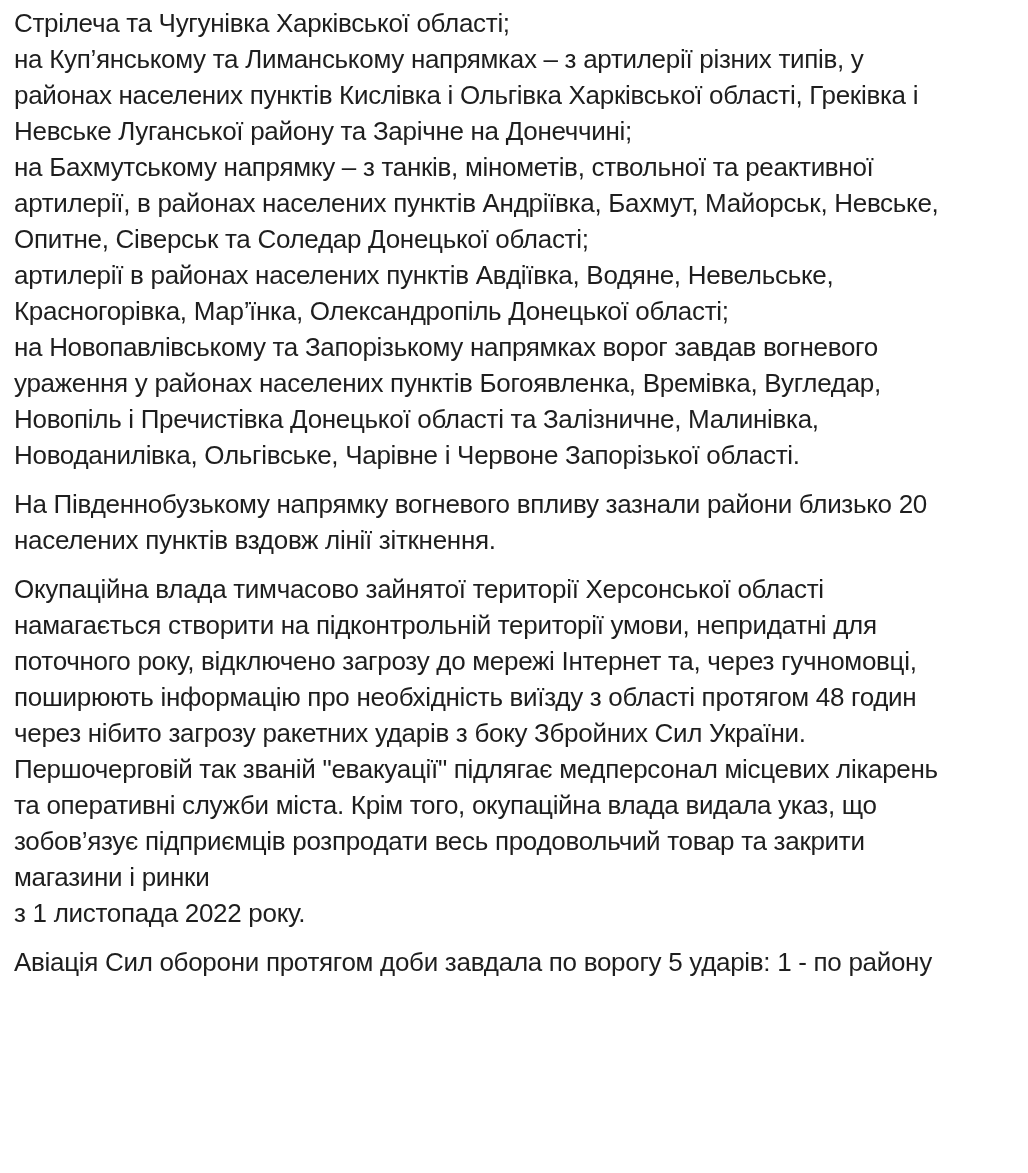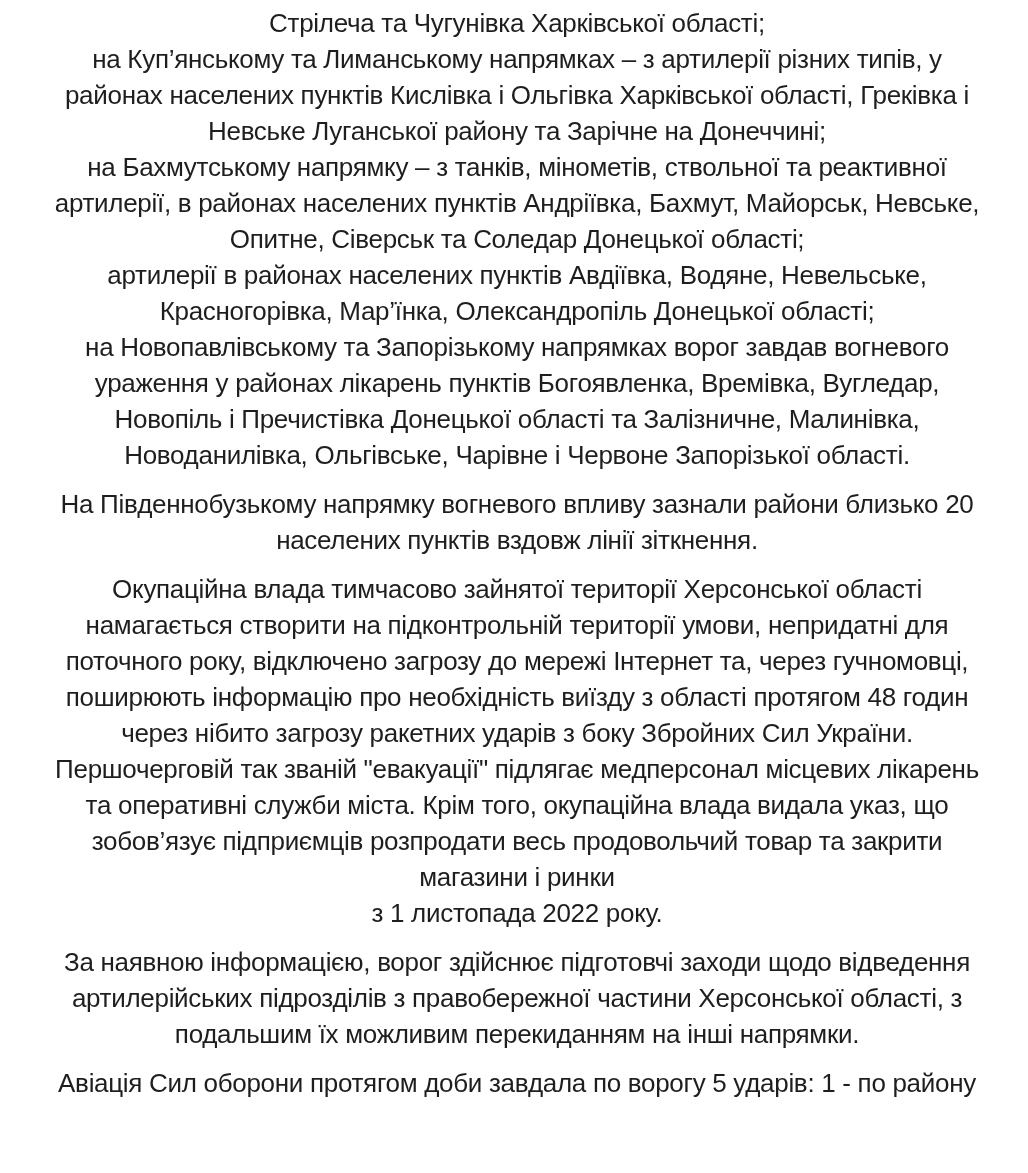--- a/index.html
+++ b/index.html
@@ -12,40 +12,39 @@
     color: #1e1e1e;
   }
   .content { padding: 5px 8px 0 14px; }
   .para { margin: 0 0 13px 0; }
   .para:last-child { margin-bottom: 16px; }
   .line {
     font-size: 26px;
     line-height: 36px;
     letter-spacing: -0.3px;
     white-space: nowrap;
-    text-align: center;
   }
 </style>
 </head>
 <body>
 
 <main class="content">
 
   <div class="para">
     <div class="line">Стрілеча та Чугунівка Харківської області;</div>
     <div class="line">на Куп’янському та Лиманському напрямках – з артилерії різних типів, у</div>
     <div class="line">районах населених пунктів Кислівка і Ольгівка Харківської області, Греківка і</div>
     <div class="line">Невське Луганської району та Зарічне на Донеччині;</div>
     <div class="line">на Бахмутському напрямку – з танків, мінометів, ствольної та реактивної</div>
     <div class="line">артилерії, в районах населених пунктів Андріївка, Бахмут, Майорськ, Невське,</div>
     <div class="line">Опитне, Сіверськ та Соледар Донецької області;</div>
     <div class="line">артилерії в районах населених пунктів Авдіївка, Водяне, Невельське,</div>
     <div class="line">Красногорівка, Мар’їнка, Олександропіль Донецької області;</div>
     <div class="line">на Новопавлівському та Запорізькому напрямках ворог завдав вогневого</div>
-    <div class="line">ураження у районах лікарень пунктів Богоявленка, Времівка, Вугледар,</div>
+    <div class="line">ураження у районах населених пунктів Богоявленка, Времівка, Вугледар,</div>
     <div class="line">Новопіль і Пречистівка Донецької області та Залізничне, Малинівка,</div>
     <div class="line">Новоданилівка, Ольгівське, Чарівне і Червоне Запорізької області.</div>
   </div>
 
   <div class="para">
     <div class="line">На Південнобузькому напрямку вогневого впливу зазнали райони близько 20</div>
     <div class="line">населених пунктів вздовж лінії зіткнення.</div>
   </div>
 
   <div class="para">
@@ -54,23 +53,18 @@
     <div class="line">поточного року, відключено загрозу до мережі Інтернет та, через гучномовці,</div>
     <div class="line">поширюють інформацію про необхідність виїзду з області протягом 48 годин</div>
     <div class="line">через нібито загрозу ракетних ударів з боку Збройних Сил України.</div>
     <div class="line">Першочерговій так званій "евакуації" підлягає медперсонал місцевих лікарень</div>
     <div class="line">та оперативні служби міста. Крім того, окупаційна влада видала указ, що</div>
     <div class="line">зобов’язує підприємців розпродати весь продовольчий товар та закрити</div>
     <div class="line">магазини і ринки</div>
     <div class="line">з 1 листопада 2022 року.</div>
   </div>
 
-  <div class="para">
-    <div class="line">За наявною інформацією, ворог здійснює підготовчі заходи щодо відведення</div>
-    <div class="line">артилерійських підрозділів з правобережної частини Херсонської області, з</div>
-    <div class="line">подальшим їх можливим перекиданням на інші напрямки.</div>
-  </div>
 
   <div class="para">
     <div class="line">Авіація Сил оборони протягом доби завдала по ворогу 5 ударів: 1 - по району</div>
   </div>
 
 </main>
 
 </body></html>

